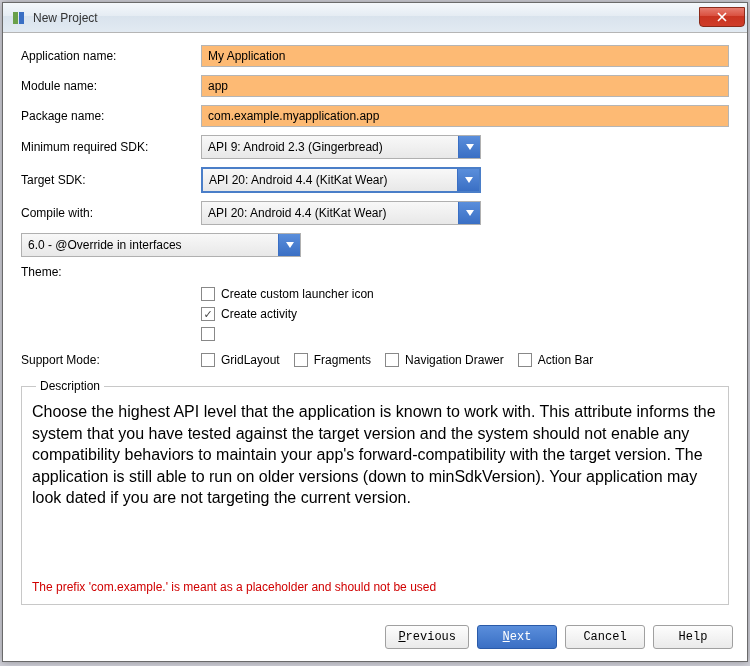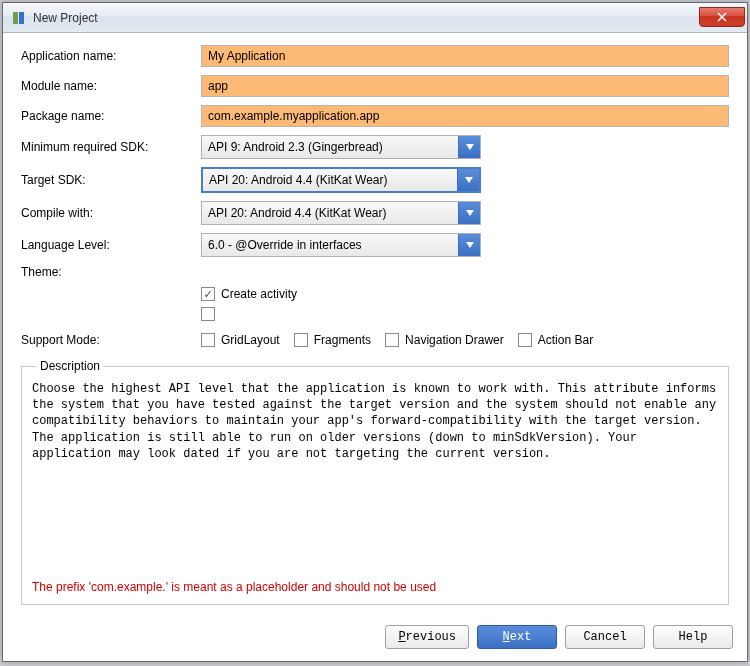--- a/index.html
+++ b/index.html
@@ -154,24 +154,23 @@
   overflow: hidden;
 }
 .fieldset-legend {
   font-size: 12px;
   padding: 0 4px;
   color: #000;
   background: #fff;
   margin-left: 4px;
 }
 .desc-text {
-  font-size: 12px;
+  font-size: 16px;
   color: #000;
   line-height: 1.35;
-  font-family: Liberation Mono, monospace;
 }
 .warning {
   color: #d00000;
   font-size: 12px;
   margin-top: auto;
 }
 .button-bar {
   display: flex;
   justify-content: flex-end;
   gap: 8px;
@@ -261,35 +260,38 @@
         <span class="combo-text">API 20: Android 4.4 (KitKat Wear)</span>
         <span class="combo-arrow">
           <svg width="8" height="6" viewBox="0 0 8 6">
               <path d="M0 0 L8 0 L4 6 Z" fill="#fff"></path>
             </svg>
         </span>
       </div>
     </div>
 
     <div class="form-row">
-      <label class="form-label">Language Level:</label>
       <div class="combo short">
         <span class="combo-text">6.0 - @Override in interfaces</span>
         <span class="combo-arrow">
           <svg width="8" height="6" viewBox="0 0 8 6">
               <path d="M0 0 L8 0 L4 6 Z" fill="#fff"></path>
             </svg>
         </span>
       </div>
     </div>
 
     <div class="form-row">
       <label class="form-label">Theme:</label>
     </div>
 
+    <div class="chk-row">
+      <span class="chk"></span>
+      <span class="chk-label">Create custom launcher icon</span>
+    </div>
     <div class="chk-row">
       <span class="chk checked"></span>
       <span class="chk-label">Create activity</span>
     </div>
     <div class="chk-row">
       <span class="chk"></span>
     </div>
 
     <div class="support-row">
       <label class="form-label">Support Mode:</label>

